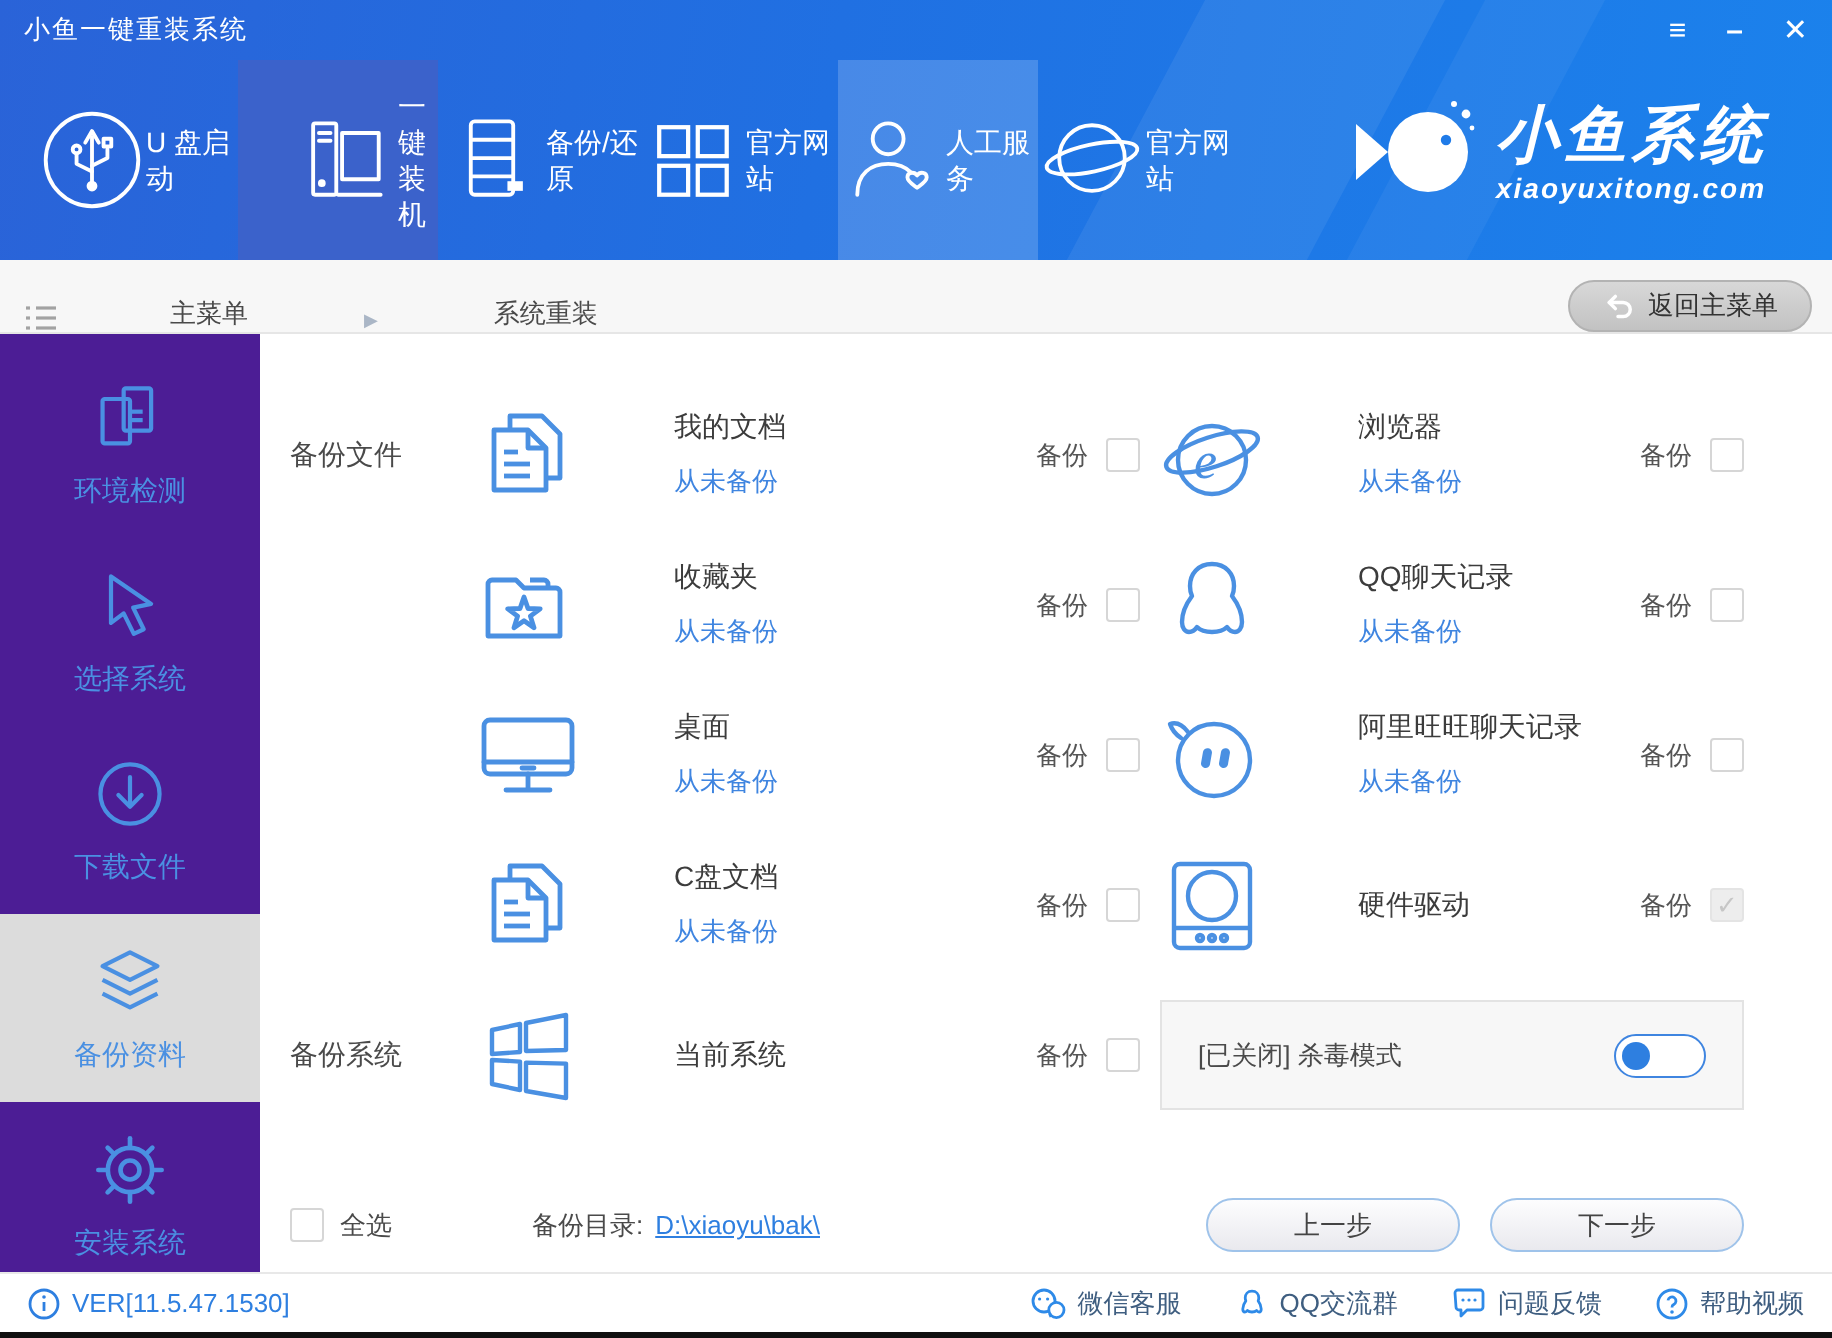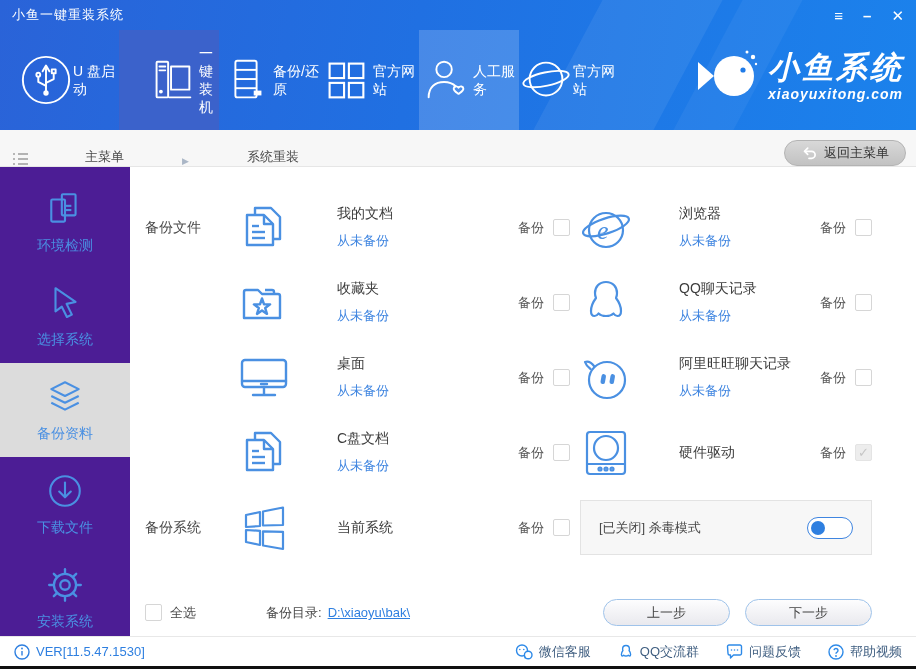--- a/index.html
+++ b/index.html
@@ -14,21 +14,21 @@
   .titlebar { position:relative; height:30px; display:flex; align-items:center; padding:0 12px; color:#fff; z-index:3; }
   .win-title { font-size:13px; letter-spacing:1px; }
   .win-controls { margin-left:auto; display:flex; gap:20px; align-items:center; }
   .win-btn { color:#fff; font-size:15px; font-weight:bold; cursor:pointer; line-height:1; }
   .nav { position:relative; height:100px; display:flex; padding-left:19px; z-index:2; }
   .nav-item { width:100px; height:100px; display:flex; flex-direction:row; align-items:center; justify-content:center; color:#fff; cursor:pointer; }
   .nav-item.active { background:#3b62cb;padding-left:26px; }
   .nav-item.hover { background:rgba(255,255,255,0.18); }
   .nav-icon { height:58px; display:flex; align-items:center; justify-content:center; }
   .nav-label { font-size:14px; margin-top:2px; }
-  .logo { position:absolute; right:12px; top:18px; display:flex; align-items:center; gap:10px; color:#fff; z-index:3; }
+  .logo { position:absolute; right:32px; top:18px; display:flex; align-items:center; gap:10px; color:#fff; z-index:3; }
   .logo-text { font-style:italic; font-weight:bold; line-height:1; }
   .logo-title { font-size:31px; letter-spacing:3px; }
   .logo-sub { font-size:14px; letter-spacing:1px; margin-top:4px; }
 
   
   .breadcrumb { height:37px; background:#f7f7f7; border-bottom:1px solid #e6e6e6; display:flex; align-items:flex-end; padding:0 10px 0 12px; flex:none;gap:48px; }
   .crumb-txt { font-size:13px; color:#4a4a4a; margin-left:8px; }
   .crumb-arrow { font-size:9px; color:#aab6c6; margin-left:10px; }
   .crumb-cur { font-size:13px; color:#4a4a4a; margin-left:10px; }
   .back-btn { margin-left:auto; height:26px; padding:0 16px; border-radius:13px; background:linear-gradient(#d8d8d8,#c2c2c2); border:1px solid #b3b3b3; display:flex; align-items:center; gap:7px; cursor:pointer; }
@@ -231,39 +231,39 @@
         <span class="side-label">环境检测</span>
       </div>
       <div class="side-item">
         <span>
           <svg width="38" height="38" viewBox="0 0 36 36" fill="none" stroke="currentColor" stroke-width="2" stroke-linejoin="round">
             <path d="M9 4 L28 17 L19.5 18.8 L24.5 29 L19.8 31.2 L15 21.5 L9 26 Z"></path>
           </svg>
         </span>
         <span class="side-label">选择系统</span>
       </div>
+      <div class="side-item">
+        <span>
+          <svg width="38" height="38" viewBox="0 0 36 36" fill="none" stroke="currentColor" stroke-width="2" stroke-linecap="round" stroke-linejoin="round">
+            <circle cx="18" cy="18" r="14"></circle>
+            <line x1="18" y1="10" x2="18" y2="23"></line>
+            <path d="M12.5 18.5 L18 24 L23.5 18.5"></path>
+          </svg>
+        </span>
+        <span class="side-label">下载文件</span>
+      </div>
       <div class="side-item active">
         <span>
           <svg width="38" height="38" viewBox="0 0 36 36" fill="none" stroke="currentColor" stroke-width="2" stroke-linejoin="round">
             <path d="M18 4 L31 10.5 18 17 5 10.5 Z"></path>
             <path d="M5 17 L18 23.5 31 17"></path>
             <path d="M5 23.5 L18 30 31 23.5"></path>
           </svg>
         </span>
         <span class="side-label">备份资料</span>
-      </div>
-      <div class="side-item">
-        <span>
-          <svg width="38" height="38" viewBox="0 0 36 36" fill="none" stroke="currentColor" stroke-width="2" stroke-linecap="round" stroke-linejoin="round">
-            <circle cx="18" cy="18" r="14"></circle>
-            <line x1="18" y1="10" x2="18" y2="23"></line>
-            <path d="M12.5 18.5 L18 24 L23.5 18.5"></path>
-          </svg>
-        </span>
-        <span class="side-label">下载文件</span>
       </div>
       <div class="side-item">
         <span>
           <svg width="38" height="38" viewBox="0 0 36 36" fill="none" stroke="currentColor" stroke-width="2.2" stroke-linecap="round">
             <circle cx="18" cy="18" r="10.5"></circle>
             <circle cx="18" cy="18" r="4.5"></circle>
             <line x1="28.5" y1="18" x2="33" y2="18"></line>
               <line x1="3" y1="18" x2="7.5" y2="18"></line>
             <line x1="18" y1="3" x2="18" y2="7.5"></line>
               <line x1="18" y1="28.5" x2="18" y2="33"></line>

